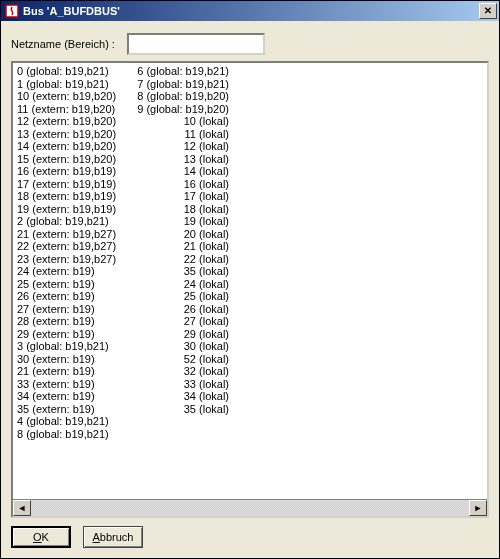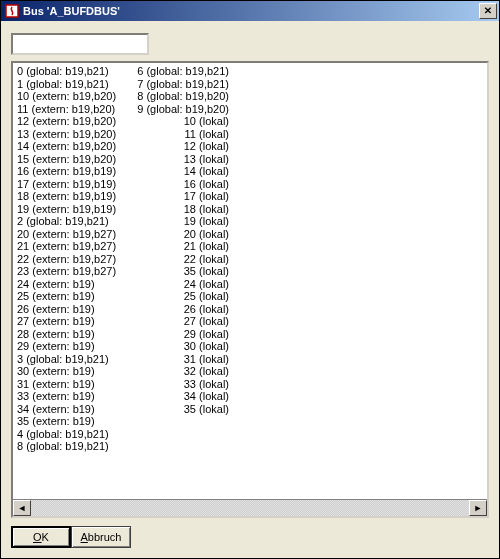--- a/index.html
+++ b/index.html
@@ -106,20 +106,21 @@
     border: 1px solid #fff;
     border-right-color: #404040;
     border-bottom-color: #404040;
     display: flex; align-items: center; justify-content: center;
     font-size: 9px; color: #000;
     background: #d4d0c8;
   }
   .hscroll .track { flex: 1; background: repeating-conic-gradient(#cfcfcf 0% 25%, #e0e0e0 0% 50%) 50% / 2px 2px; }
   .button-row {
     display: flex;
+    gap: 12px;
     padding-top: 2px;
   }
   .btn {
     min-width: 60px;
     height: 22px;
     padding: 0 8px;
     background: #ece9d8;
     border: 1px solid #404040;
     box-shadow: inset 1px 1px 0 #fff, inset -1px -1px 0 #808080;
     font: 11px Tahoma, sans-serif;
@@ -143,53 +144,53 @@
     </span>
     <span class="title">Bus 'A_BUFDBUS'</span>
     <span class="close-btn">
       <span>✕</span>
     </span>
   </div>
 
   <div class="client">
 
     <div class="field-row">
+      <label>Netzname (Bereich) :</label>
       <input type="text" value="" style="">
     </div>
 
     <div class="list-frame">
       <div class="list-body">
         <div class="list-columns">
           <div class="col a" id="col1">
               <span>0 (global: b19,b21)</span>
               <span>1 (global: b19,b21)</span>
               <span>10 (extern: b19,b20)</span>
               <span>11 (extern: b19,b20)</span>
               <span>12 (extern: b19,b20)</span>
               <span>13 (extern: b19,b20)</span>
               <span>14 (extern: b19,b20)</span>
               <span>15 (extern: b19,b20)</span>
               <span>16 (extern: b19,b19)</span>
               <span>17 (extern: b19,b19)</span>
               <span>18 (extern: b19,b19)</span>
               <span>19 (extern: b19,b19)</span>
               <span>2 (global: b19,b21)</span>
-              <span>20 (extern: b19,b27)</span>
               <span>21 (extern: b19,b27)</span>
               <span>22 (extern: b19,b27)</span>
               <span>23 (extern: b19,b27)</span>
               <span>24 (extern: b19)</span>
               <span>25 (extern: b19)</span>
               <span>26 (extern: b19)</span>
               <span>27 (extern: b19)</span>
               <span>28 (extern: b19)</span>
               <span>29 (extern: b19)</span>
               <span>3 (global: b19,b21)</span>
               <span>30 (extern: b19)</span>
-              <span>31 (extern: b19)</span>
+              <span>21 (extern: b19)</span>
               <span>33 (extern: b19)</span>
               <span>34 (extern: b19)</span>
               <span>35 (extern: b19)</span>
               <span>4 (global: b19,b21)</span>
               <span>8 (global: b19,b21)</span>
             </div>
           <div class="col b" id="col2">
               <span>6 (global: b19,b21)</span>
               <span>7 (global: b19,b21)</span>
               <span>8 (global: b19,b20)</span>
@@ -206,21 +207,21 @@
               <span>20 (lokal)</span>
               <span>21 (lokal)</span>
               <span>22 (lokal)</span>
               <span>35 (lokal)</span>
               <span>24 (lokal)</span>
               <span>25 (lokal)</span>
               <span>26 (lokal)</span>
               <span>27 (lokal)</span>
               <span>29 (lokal)</span>
               <span>30 (lokal)</span>
-              <span>31 (lokal)</span>
+              <span>52 (lokal)</span>
               <span>32 (lokal)</span>
               <span>33 (lokal)</span>
               <span>34 (lokal)</span>
               <span>35 (lokal)</span>
             </div>
         </div>
       </div>
       <div class="hscroll">
         <div class="arrow">
           <span>◄</span>

